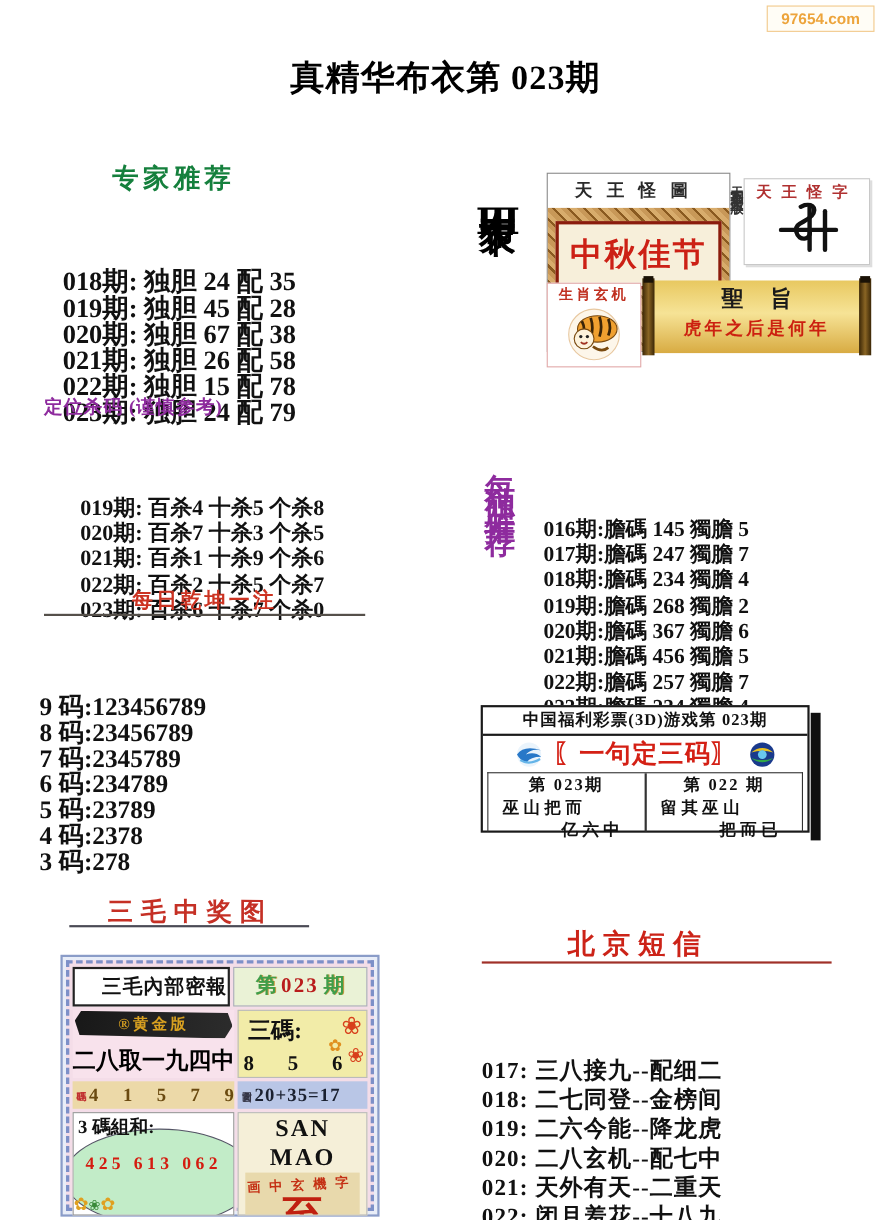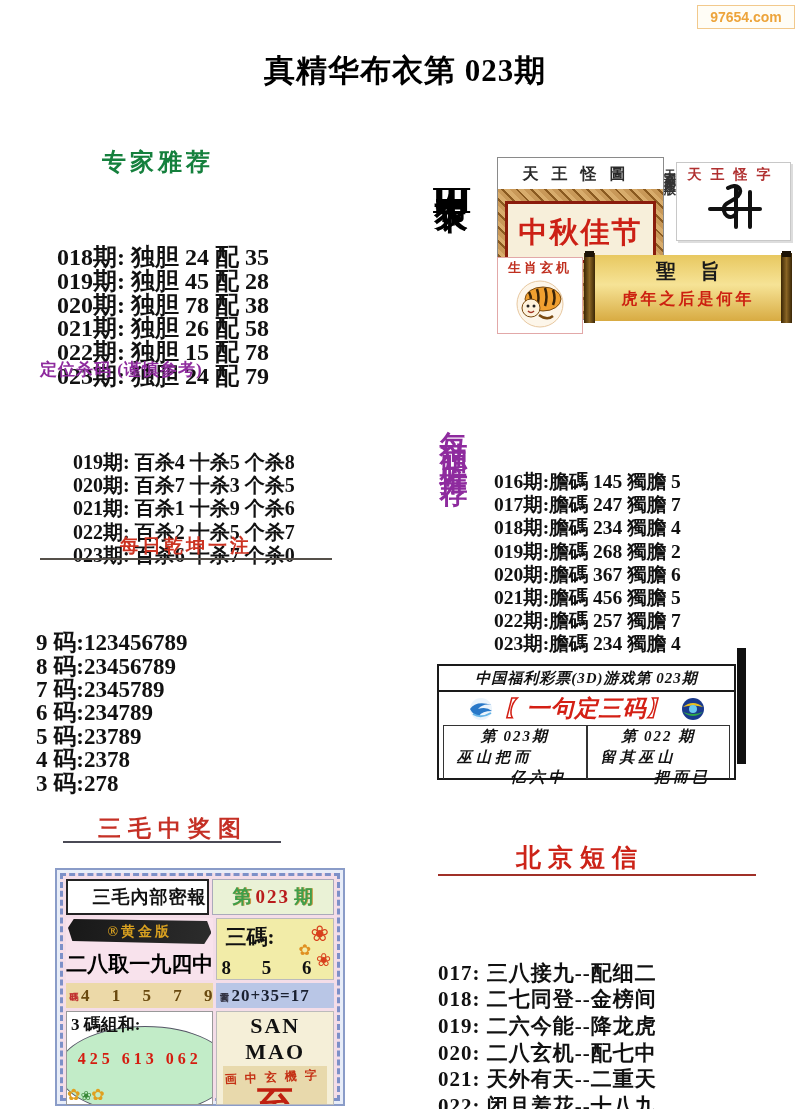--- a/index.html
+++ b/index.html
@@ -49,21 +49,21 @@
   .roller{position:absolute;top:-2px;width:11px;height:70px;background:linear-gradient(90deg,#3a2606,#8a6524,#3a2606);}
   .roller:before{content:"";position:absolute;top:-2px;left:1px;width:9px;height:6px;background:#1a1206;}
   .roller.l{left:-2px;} .roller.r{right:-2px;}
   .shengzhi{margin-top:3px;text-align:center;font-size:20px;font-weight:bold;letter-spacing:24px;color:#1a1a1a;white-space:nowrap;text-indent:24px;}
   .scroll-text{margin-top:4px;text-align:center;font-size:16px;font-weight:bold;color:#cc2010;letter-spacing:3px;}
 
   
   .dudan-list{top:401px;left:494px;font-size:19.5px;font-weight:bold;line-height:23.1px;white-space:pre;}
 
   
-  .yiju{left:437px;top:664px;width:299px;height:116px;border:2px solid #1a1a1a;background:#fff;box-sizing:border-box;font-style:italic;}
+  .yiju{left:437px;top:641px;width:299px;height:116px;border:2px solid #1a1a1a;background:#fff;box-sizing:border-box;}
   .yiju-bar{left:737px;top:648px;width:9px;height:116px;background:#101010;}
   .yiju-head{height:24px;line-height:24px;text-align:center;font-size:15px;font-weight:bold;letter-spacing:1px;border-bottom:2px solid #1a1a1a;}
   .yiju-titlerow{height:33px;display:flex;align-items:center;justify-content:center;gap:8px;}
   .yiju-title{color:#d42015;font-size:23px;font-weight:bold;letter-spacing:1px;}
   .yiju-cols{display:flex;height:53px;margin:0 4px;border:1px solid #333;border-bottom:none;}
   .yiju-col{flex:1;padding-top:1px;}
   .yiju-col + .yiju-col{border-left:2px solid #333;}
   .yj-period{text-align:center;font-size:15px;font-weight:bold;letter-spacing:2px;}
   .yj-l1{font-size:15px;font-weight:bold;letter-spacing:4px;padding-left:13px;margin-top:2px;}
   .yj-l2{font-size:15px;font-weight:bold;letter-spacing:4px;text-align:right;padding-right:18px;margin-top:1px;}
@@ -117,21 +117,21 @@
 
 <div class="page">
 
   <div class="abs badge">97654.com</div>
 
   <div class="abs title">真精华布衣第 023期</div>
 
   <div class="abs expert-head">专家雅荐</div>
   <div class="abs expert-list listbox">
     
-  <div>018期: 独胆 24 配 35</div><div>019期: 独胆 45 配 28</div><div>020期: 独胆 78 配 38</div><div>021期: 独胆 26 配 58</div><div>022期: 独胆 15 配 78</div><div>023期: 独胆 24 配 79</div></div>
+  <div>018期: 独胆 24 配 35</div><div>019期: 独胆 45 配 28</div><div>020期: 独胆 67 配 38</div><div>021期: 独胆 26 配 58</div><div>022期: 独胆 15 配 78</div><div>023期: 独胆 24 配 79</div></div>
 
   <div class="abs dingwei-head">定位杀码 (谨慎参考)</div>
   <div class="abs dingwei-list listbox">
     
   <div>019期: 百杀4 十杀5 个杀8</div><div>020期: 百杀7 十杀3 个杀5</div><div>021期: 百杀1 十杀9 个杀6</div><div>022期: 百杀2 十杀5 个杀7</div><div>023期: 百杀6 十杀7 个杀0</div></div>
 
   <div class="abs qk-head">每日乾坤一注</div>
   <div class="abs qk-line"></div>
   <div class="abs qk-list listbox">
     

